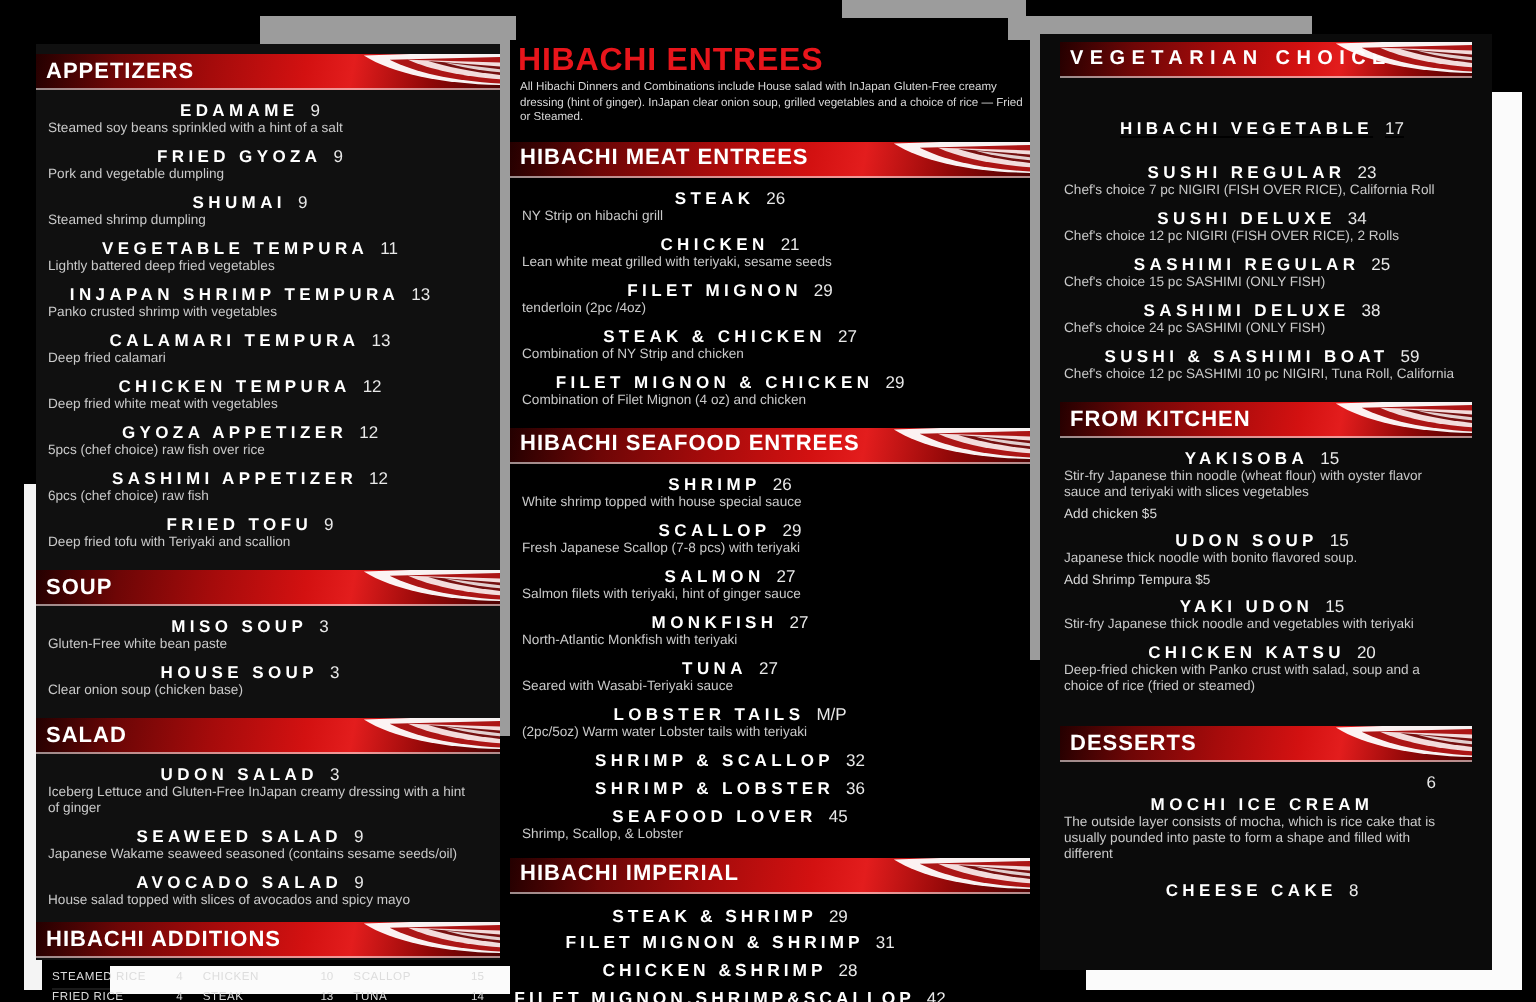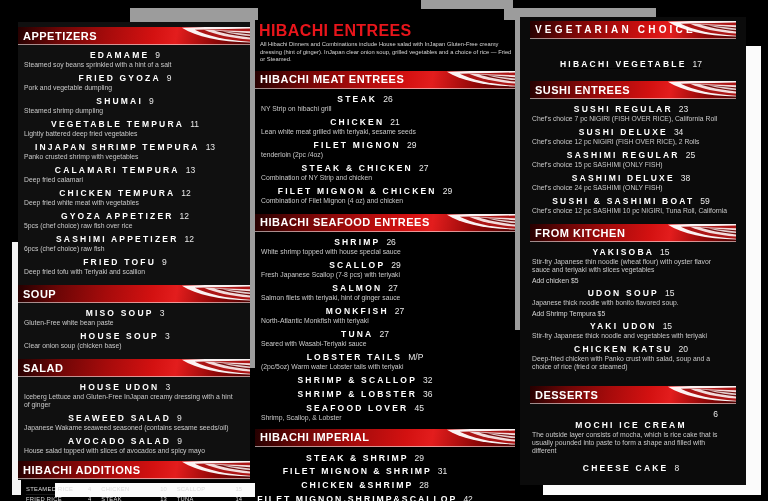--- a/index.html
+++ b/index.html
@@ -191,21 +191,21 @@
           <svg class="swoosh" viewBox="0 0 100 24" preserveAspectRatio="none">
             <path d="M102,22 C68,21 42,14 26,1 L102,-2 Z" fill="#ffffff" opacity="0.95"></path>
             <path d="M102,21 C74,19 54,13 40,4 L102,2 Z" fill="#a80808" opacity="0.95"></path>
             <path d="M102,18 C80,16 62,11 50,4 L102,6 Z" fill="#ffffff" opacity="0.85"></path>
             <path d="M102,15 C85,13 71,9 61,5 L102,9 Z" fill="#6e0404" opacity="0.95"></path>
             <path d="M102,13 C89,12 78,9 70,6 L102,11 Z" fill="#ffffff" opacity="0.8"></path>
           </svg>
         </div>
         <div class="mi">
           <div class="row">
-            <span class="nm">HOUSE UDON</span>
+            <span class="nm">UDON SALAD</span>
             <span class="pr">3</span>
           </div>
           <div class="ds">Iceberg Lettuce and Gluten-Free InJapan creamy dressing with a hint of ginger</div>
         </div>
         <div class="mi">
           <div class="row">
             <span class="nm">SEAWEED SALAD</span>
             <span class="pr">9</span>
           </div>
           <div class="ds">Japanese Wakame seaweed seasoned (contains sesame seeds/oil)</div>
@@ -441,30 +441,20 @@
             </svg>
           </div>
           <div class="mi">
             <div class="row">
               <span class="nm">HIBACHI VEGETABLE</span>
               <span class="pr">17</span>
             </div>
           </div>
         </div>
         <div class="section sec-sushi">
-          <div class="banner">
-            <span class="banner-label">SUSHI ENTREES</span>
-            <svg class="swoosh" viewBox="0 0 100 24" preserveAspectRatio="none">
-              <path d="M102,22 C68,21 42,14 26,1 L102,-2 Z" fill="#ffffff" opacity="0.95"></path>
-              <path d="M102,21 C74,19 54,13 40,4 L102,2 Z" fill="#a80808" opacity="0.95"></path>
-              <path d="M102,18 C80,16 62,11 50,4 L102,6 Z" fill="#ffffff" opacity="0.85"></path>
-              <path d="M102,15 C85,13 71,9 61,5 L102,9 Z" fill="#6e0404" opacity="0.95"></path>
-              <path d="M102,13 C89,12 78,9 70,6 L102,11 Z" fill="#ffffff" opacity="0.8"></path>
-            </svg>
-          </div>
           <div class="mi">
             <div class="row">
               <span class="nm">SUSHI REGULAR</span>
               <span class="pr">23</span>
             </div>
             <div class="ds">Chef's choice 7 pc NIGIRI (FISH OVER RICE), California Roll</div>
           </div>
           <div class="mi">
             <div class="row">
               <span class="nm">SUSHI DELUXE</span>

